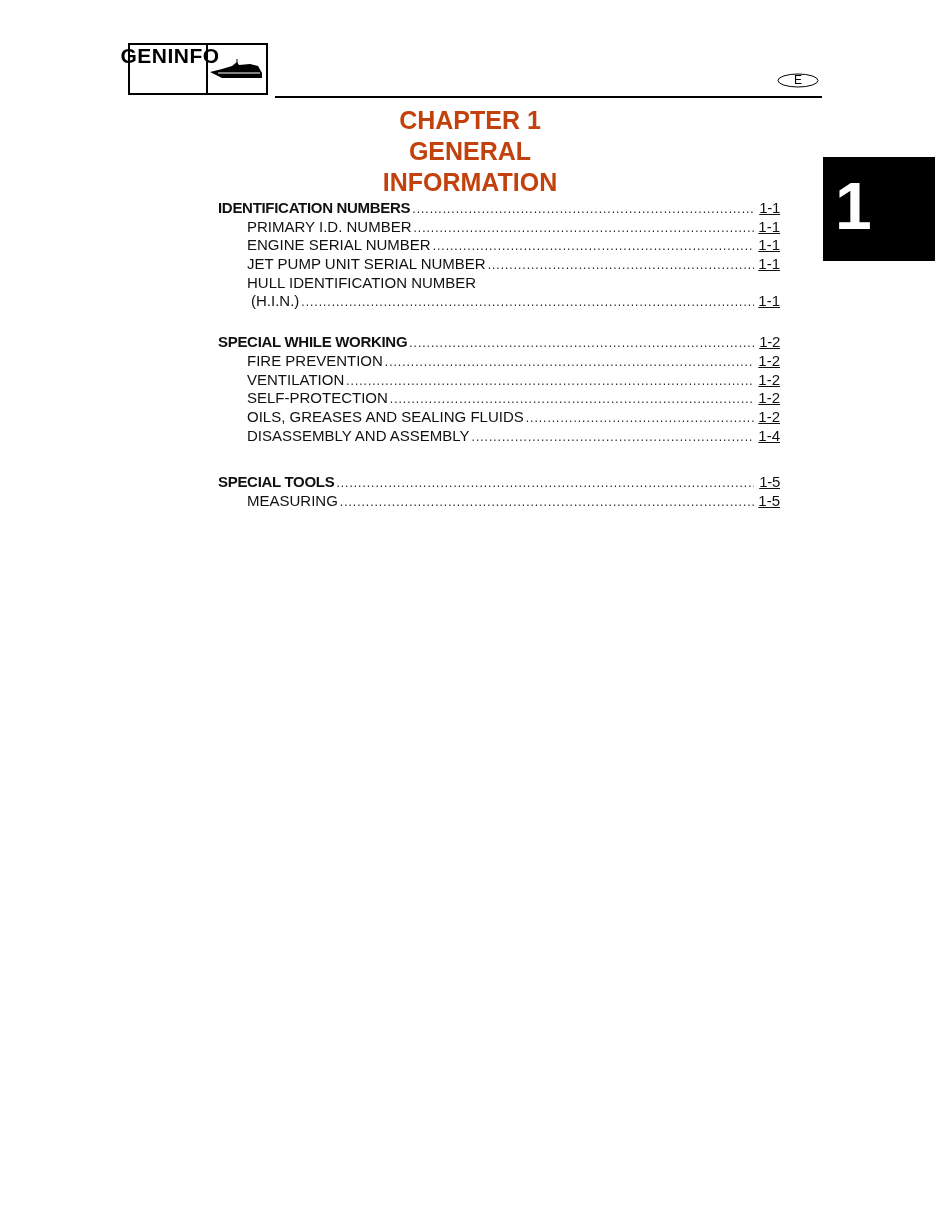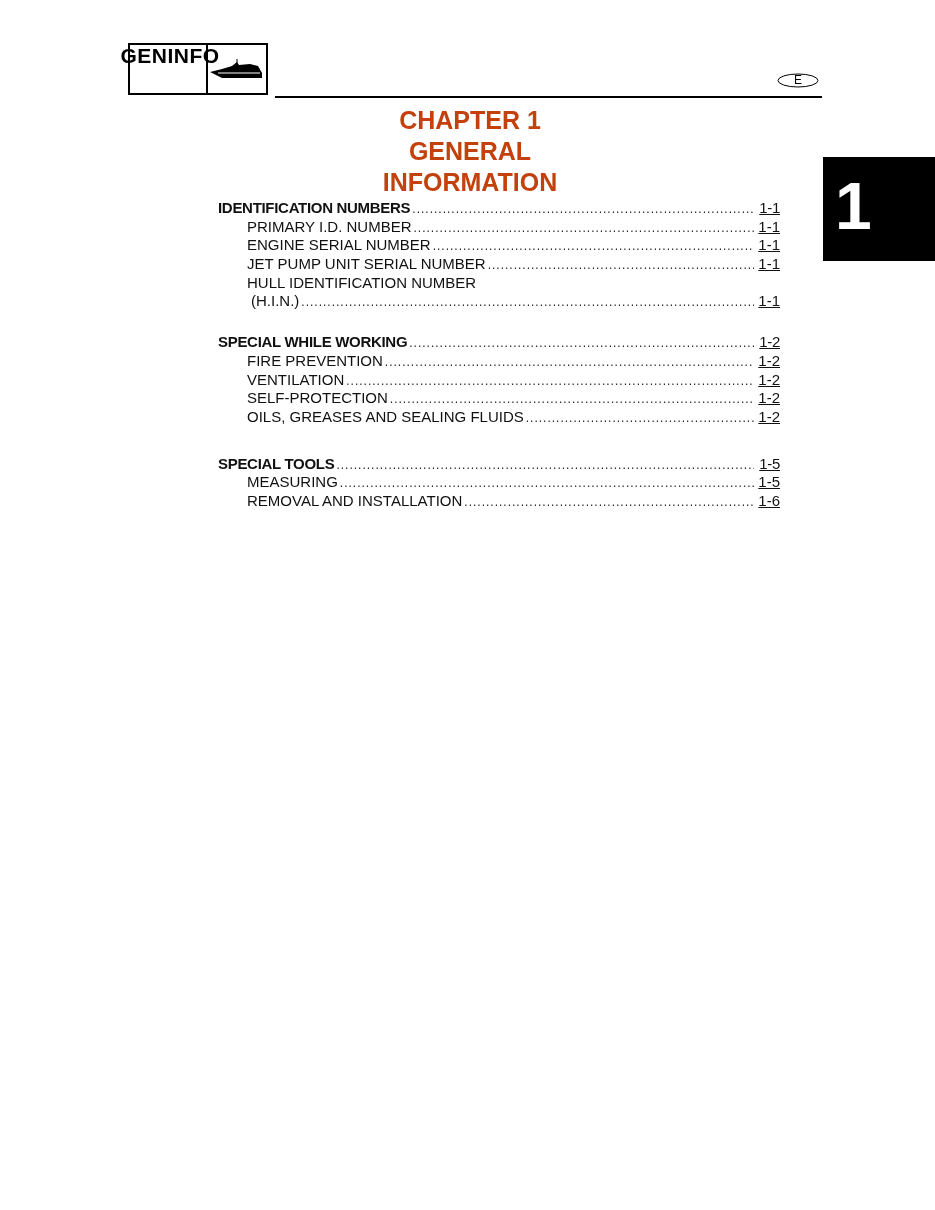--- a/index.html
+++ b/index.html
@@ -225,33 +225,33 @@
     <div class="toc-row sub">
       <span class="toc-label">SELF-PROTECTION</span>
       <span class="toc-dots"></span>
       <span class="toc-page">1-2</span>
     </div>
     <div class="toc-row sub">
       <span class="toc-label">OILS, GREASES AND SEALING FLUIDS</span>
       <span class="toc-dots"></span>
       <span class="toc-page">1-2</span>
     </div>
+    <div class="toc-row sub">
+      <span class="toc-label">DISASSEMBLY AND ASSEMBLY</span>
+      <span class="toc-dots"></span>
+      <span class="toc-page">1-4</span>
+    </div>
   </div>
 
   <div class="toc-section" style="margin-top: 28px;">
     <div class="toc-row main">
       <span class="toc-label">SPECIAL TOOLS</span>
       <span class="toc-dots"></span>
       <span class="toc-page">1-5</span>
     </div>
     <div class="toc-row sub">
       <span class="toc-label">MEASURING</span>
       <span class="toc-dots"></span>
       <span class="toc-page">1-5</span>
     </div>
-    <div class="toc-row sub">
-      <span class="toc-label">REMOVAL AND INSTALLATION</span>
-      <span class="toc-dots"></span>
-      <span class="toc-page">1-6</span>
-    </div>
   </div>
 
 </div>
 
 </body></html>

